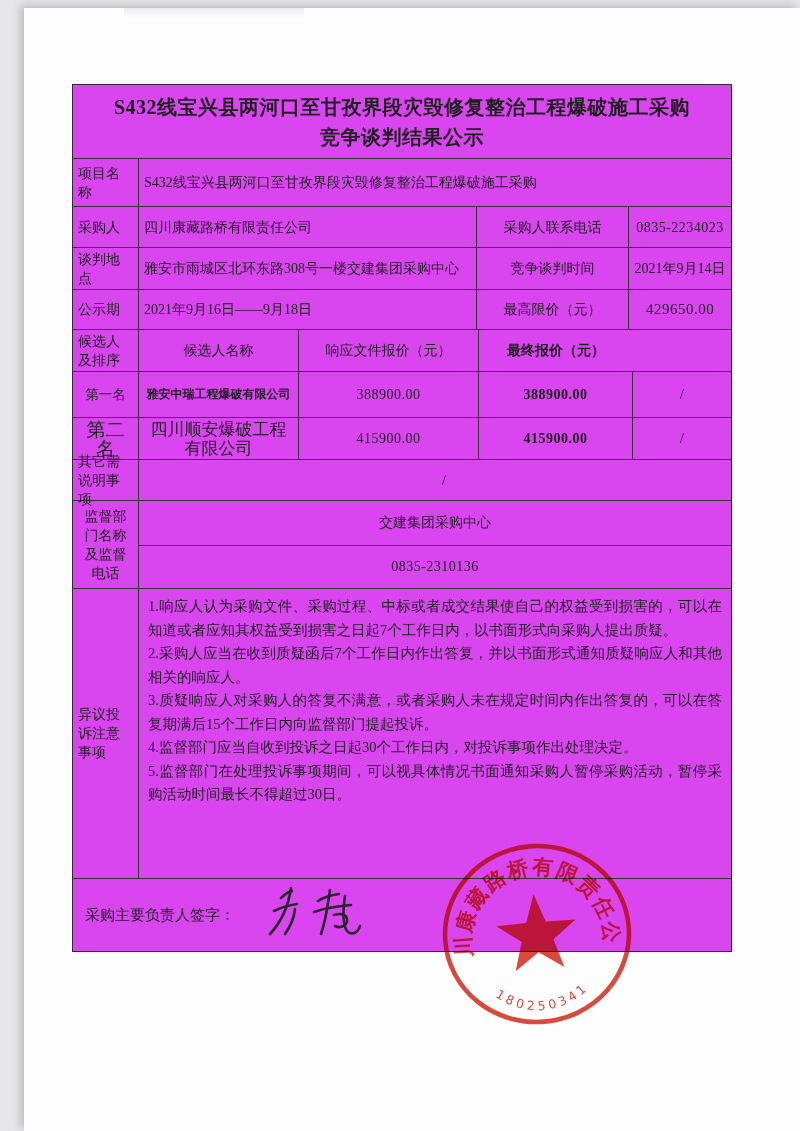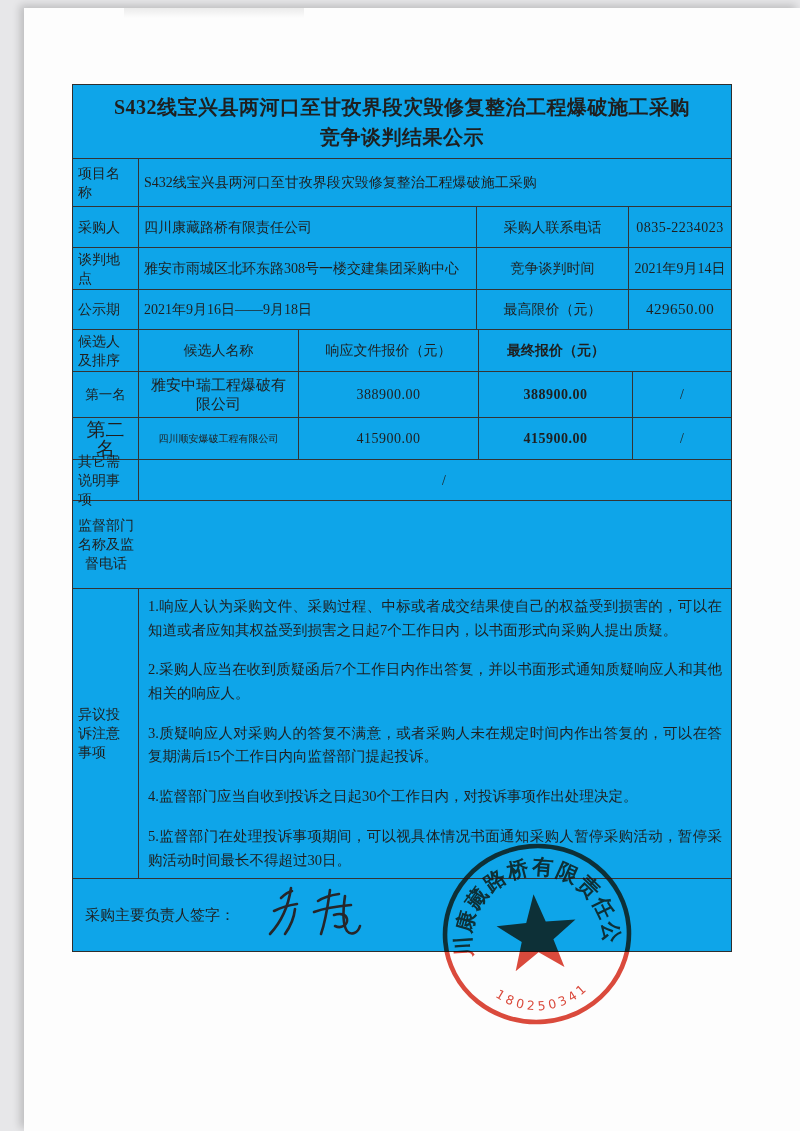--- a/index.html
+++ b/index.html
@@ -17,21 +17,21 @@
     box-shadow:-4px -3px 8px rgba(0,0,0,0.18);
   }
   #paper::before{ 
     content:""; position:absolute; left:100px; top:0; width:180px; height:10px;
     background:linear-gradient(180deg, rgba(0,0,0,0.07), rgba(0,0,0,0));
   }
   
   #tbl {
     position:absolute; left:72px; top:84px; width:660px;
     border:1.7px solid #2e2e2e;
-    background:#0ea5e9;
+    background:#d946ef;
     font-size:14px;
   }
   .row { display:flex; border-bottom:1.5px solid #343434; }
   .row:last-child { border-bottom:none; }
   .cell {
     display:flex; align-items:center;
     border-right:1.5px solid #343434;
     padding:2px 5px;
     line-height:19px;
   }
@@ -61,21 +61,21 @@
 
   .title-cell {
     flex:1; display:flex; flex-direction:column; justify-content:center;
     text-align:center; font-weight:bold; font-size:20px; line-height:30px;
     letter-spacing:0.5px; padding-top:2px;
   }
   .super-right { flex:1; display:flex; flex-direction:column; min-width:0; }
   .super-sub1 { height:45px; border-bottom:1.5px solid #343434; display:flex; align-items:center; justify-content:center; }
   .super-sub2 { flex:1; display:flex; align-items:center; justify-content:center; }
   .notice-cell {
-    flex:1; min-width:0; flex-direction:column; justify-content:space-between;
+    flex:1; min-width:0; flex-direction:column; justify-content:flex-start;
     align-items:flex-start; padding:6px 9px; font-size:14.5px; line-height:23.5px;
   }
   .notice-line { text-align:justify; }
   .sign-cell { flex:1; padding-left:12px; font-size:15px; }
   .num { letter-spacing:0.5px; }
   
   #sig { margin-left:26px; margin-top:-4px; }
   #sig path { stroke:#26262a; stroke-width:2.6; fill:none; stroke-linecap:round; stroke-linejoin:round; }
   
   #seal {
@@ -125,41 +125,45 @@
 
   <div class="row r-chead">
     <div class="cell cL">候选人及排序</div>
     <div class="cell cc2 ctr">候选人名称</div>
     <div class="cell cc3 ctr">响应文件报价（元）</div>
     <div class="cell cc4 ctr">最终报价（元）</div>
   </div>
 
   <div class="row r-c1">
     <div class="cell cL ctr" style="font-size:13.5px;">第一名</div>
-    <div class="cell cc2 ctr" style="font-size:15px;">雅安中瑞工程爆破有限公司</div>
+    <div class="cell cc2 ctr" style="font-size:12px;font-weight:bold;">雅安中瑞工程爆破有限公司</div>
     <div class="cell cc3 ctr num">388900.00</div>
     <div class="cell cc4 ctr num">388900.00</div>
     <div class="cell cV ctr">/</div>
   </div>
 
   <div class="row r-c2">
     <div class="cell cL ctr" style="font-size:19px;">第二名</div>
-    <div class="cell cc2 ctr" style="font-size:10px;">四川顺安爆破工程有限公司</div>
+    <div class="cell cc2 ctr" style="font-size:17px;">四川顺安爆破工程有限公司</div>
     <div class="cell cc3 ctr num">415900.00</div>
     <div class="cell cc4 ctr num">415900.00</div>
     <div class="cell cV ctr">/</div>
   </div>
 
   <div class="row r-other">
     <div class="cell cL">其它需说明事项</div>
     <div class="cell cV ctr">/</div>
   </div>
 
   <div class="row r-super">
     <div class="cell cL" style="text-align:center;">监督部门名称及监督电话</div>
+    <div class="super-right">
+      <div class="super-sub1">交建集团采购中心</div>
+      <div class="super-sub2 num">0835-2310136</div>
+    </div>
   </div>
 
   <div class="row r-notice">
     <div class="cell cL">异议投诉注意事项</div>
     <div class="cell notice-cell">
       <div class="notice-line">1.响应人认为采购文件、采购过程、中标或者成交结果使自己的权益受到损害的，可以在知道或者应知其权益受到损害之日起7个工作日内，以书面形式向采购人提出质疑。</div>
       <div class="notice-line">2.采购人应当在收到质疑函后7个工作日内作出答复，并以书面形式通知质疑响应人和其他相关的响应人。</div>
       <div class="notice-line">3.质疑响应人对采购人的答复不满意，或者采购人未在规定时间内作出答复的，可以在答复期满后15个工作日内向监督部门提起投诉。</div>
       <div class="notice-line">4.监督部门应当自收到投诉之日起30个工作日内，对投诉事项作出处理决定。</div>
       <div class="notice-line">5.监督部门在处理投诉事项期间，可以视具体情况书面通知采购人暂停采购活动，暂停采购活动时间最长不得超过30日。</div>

